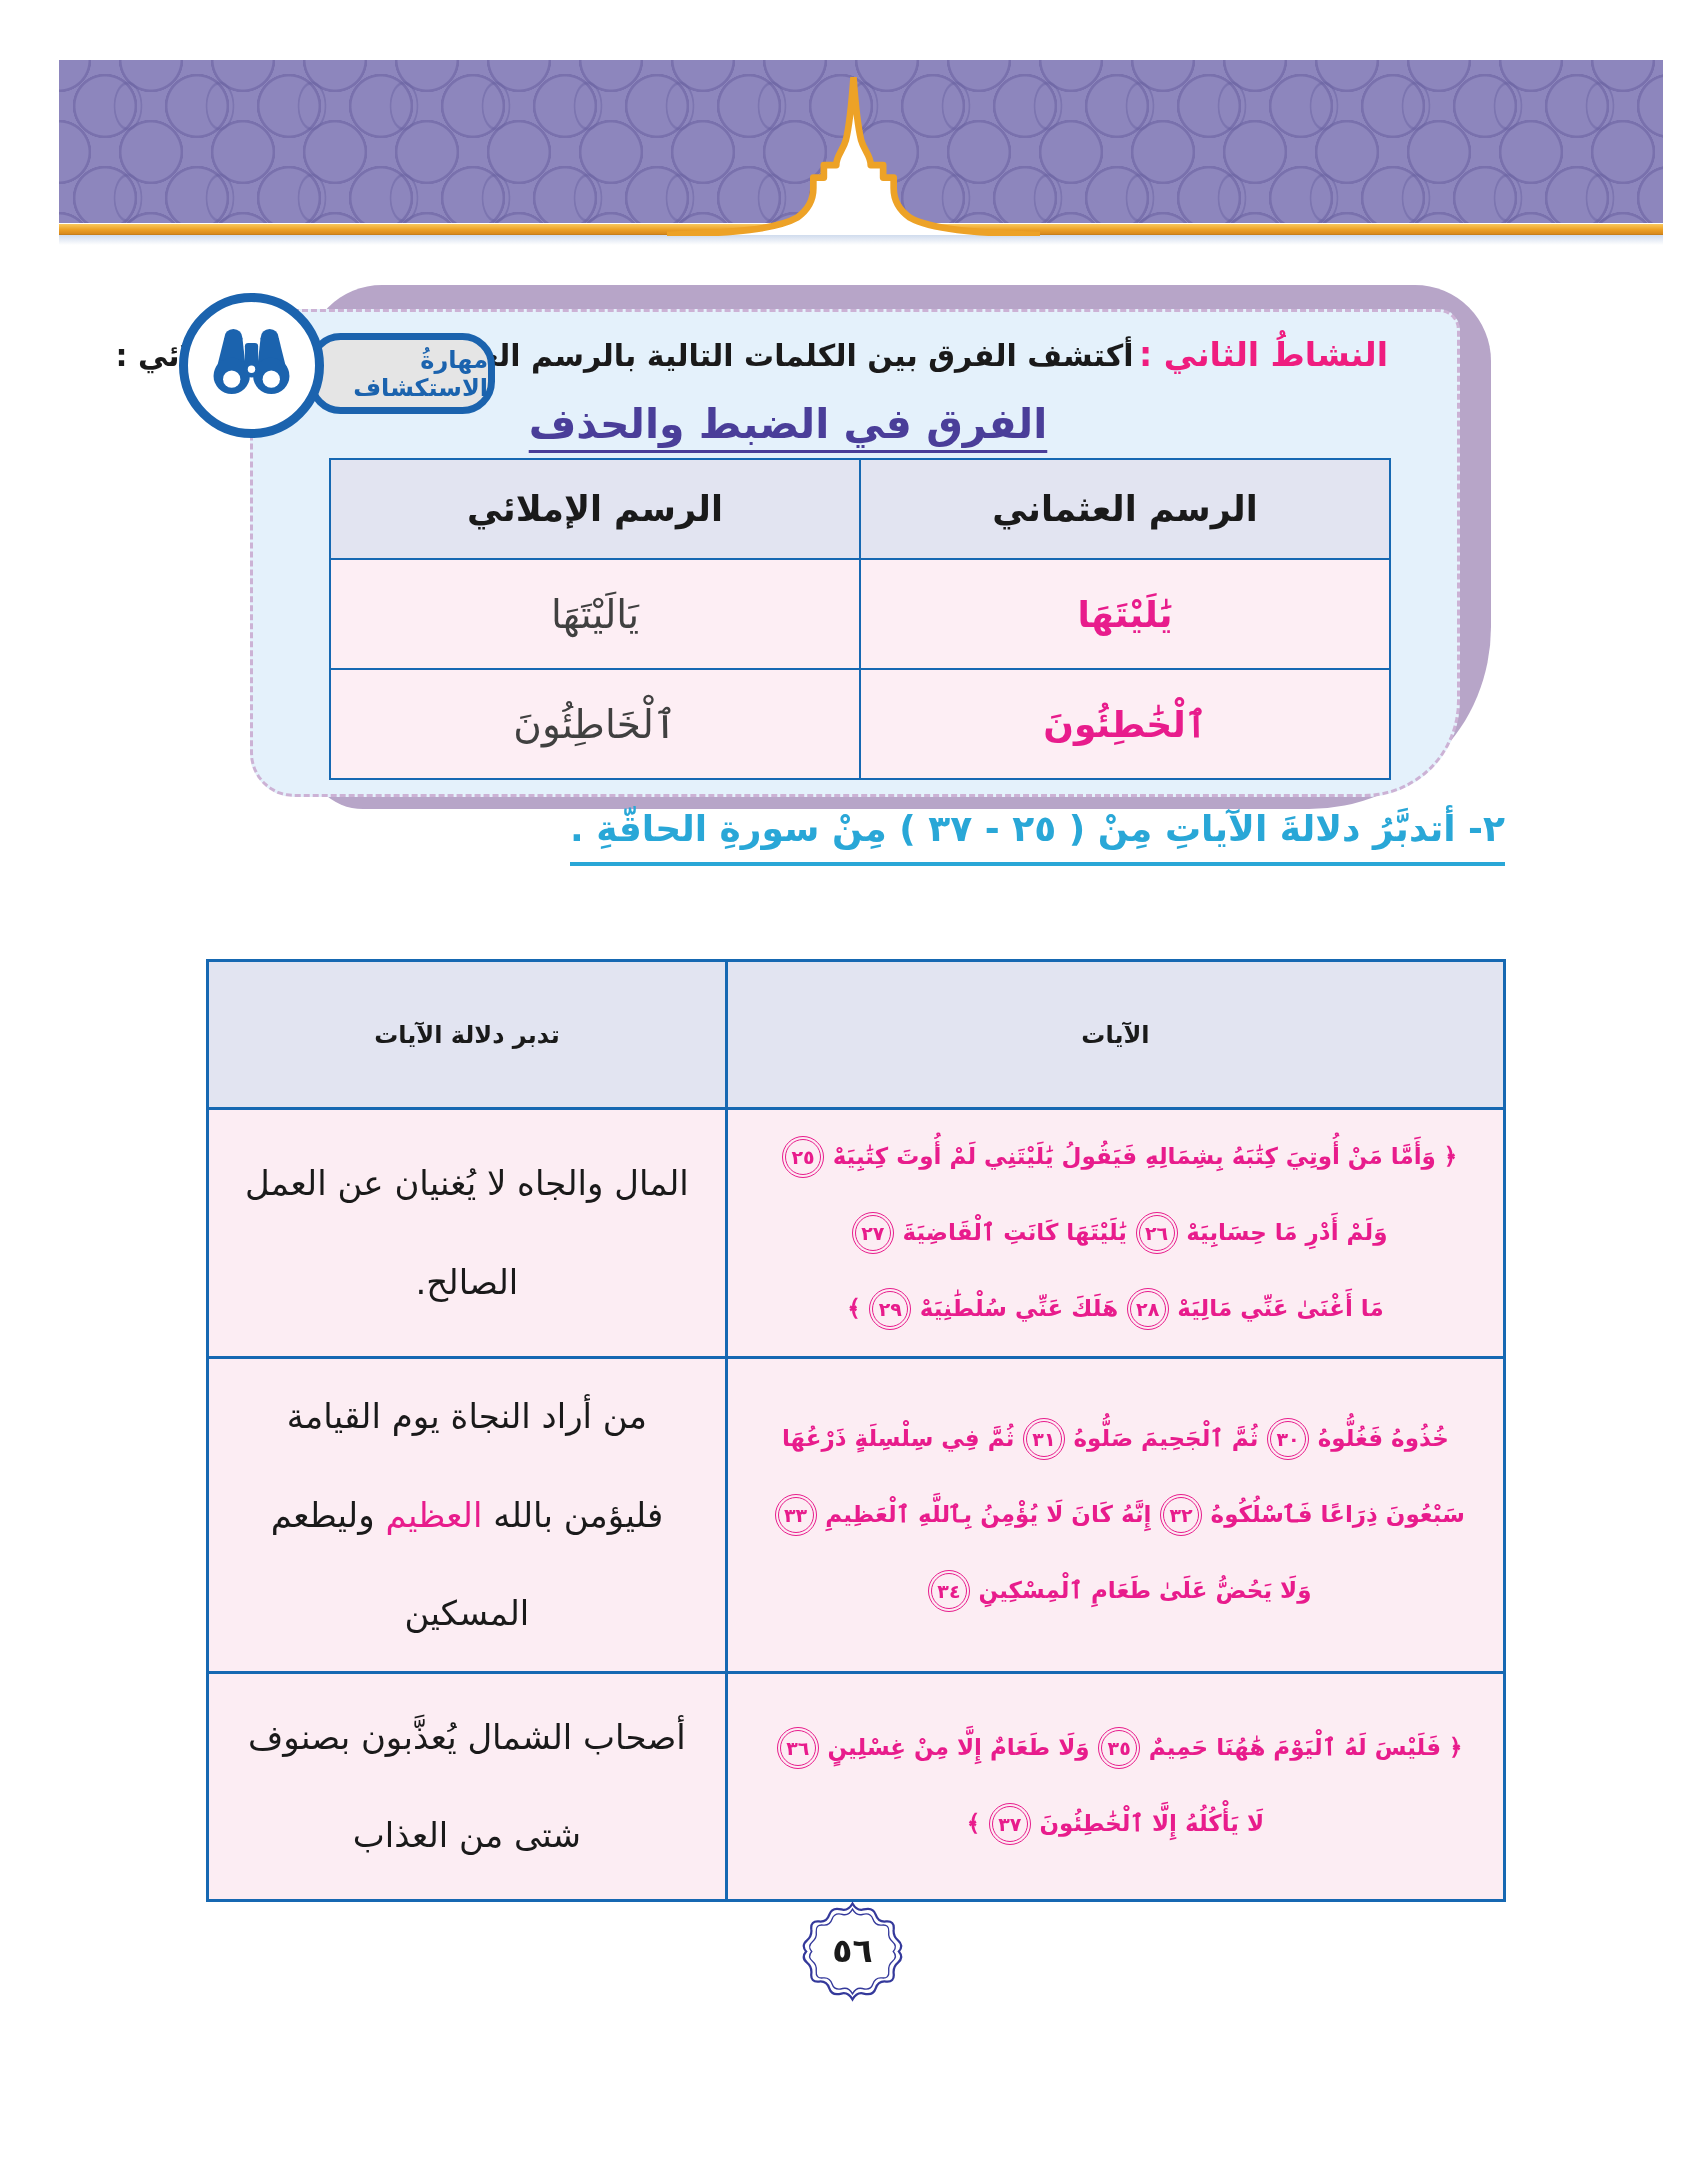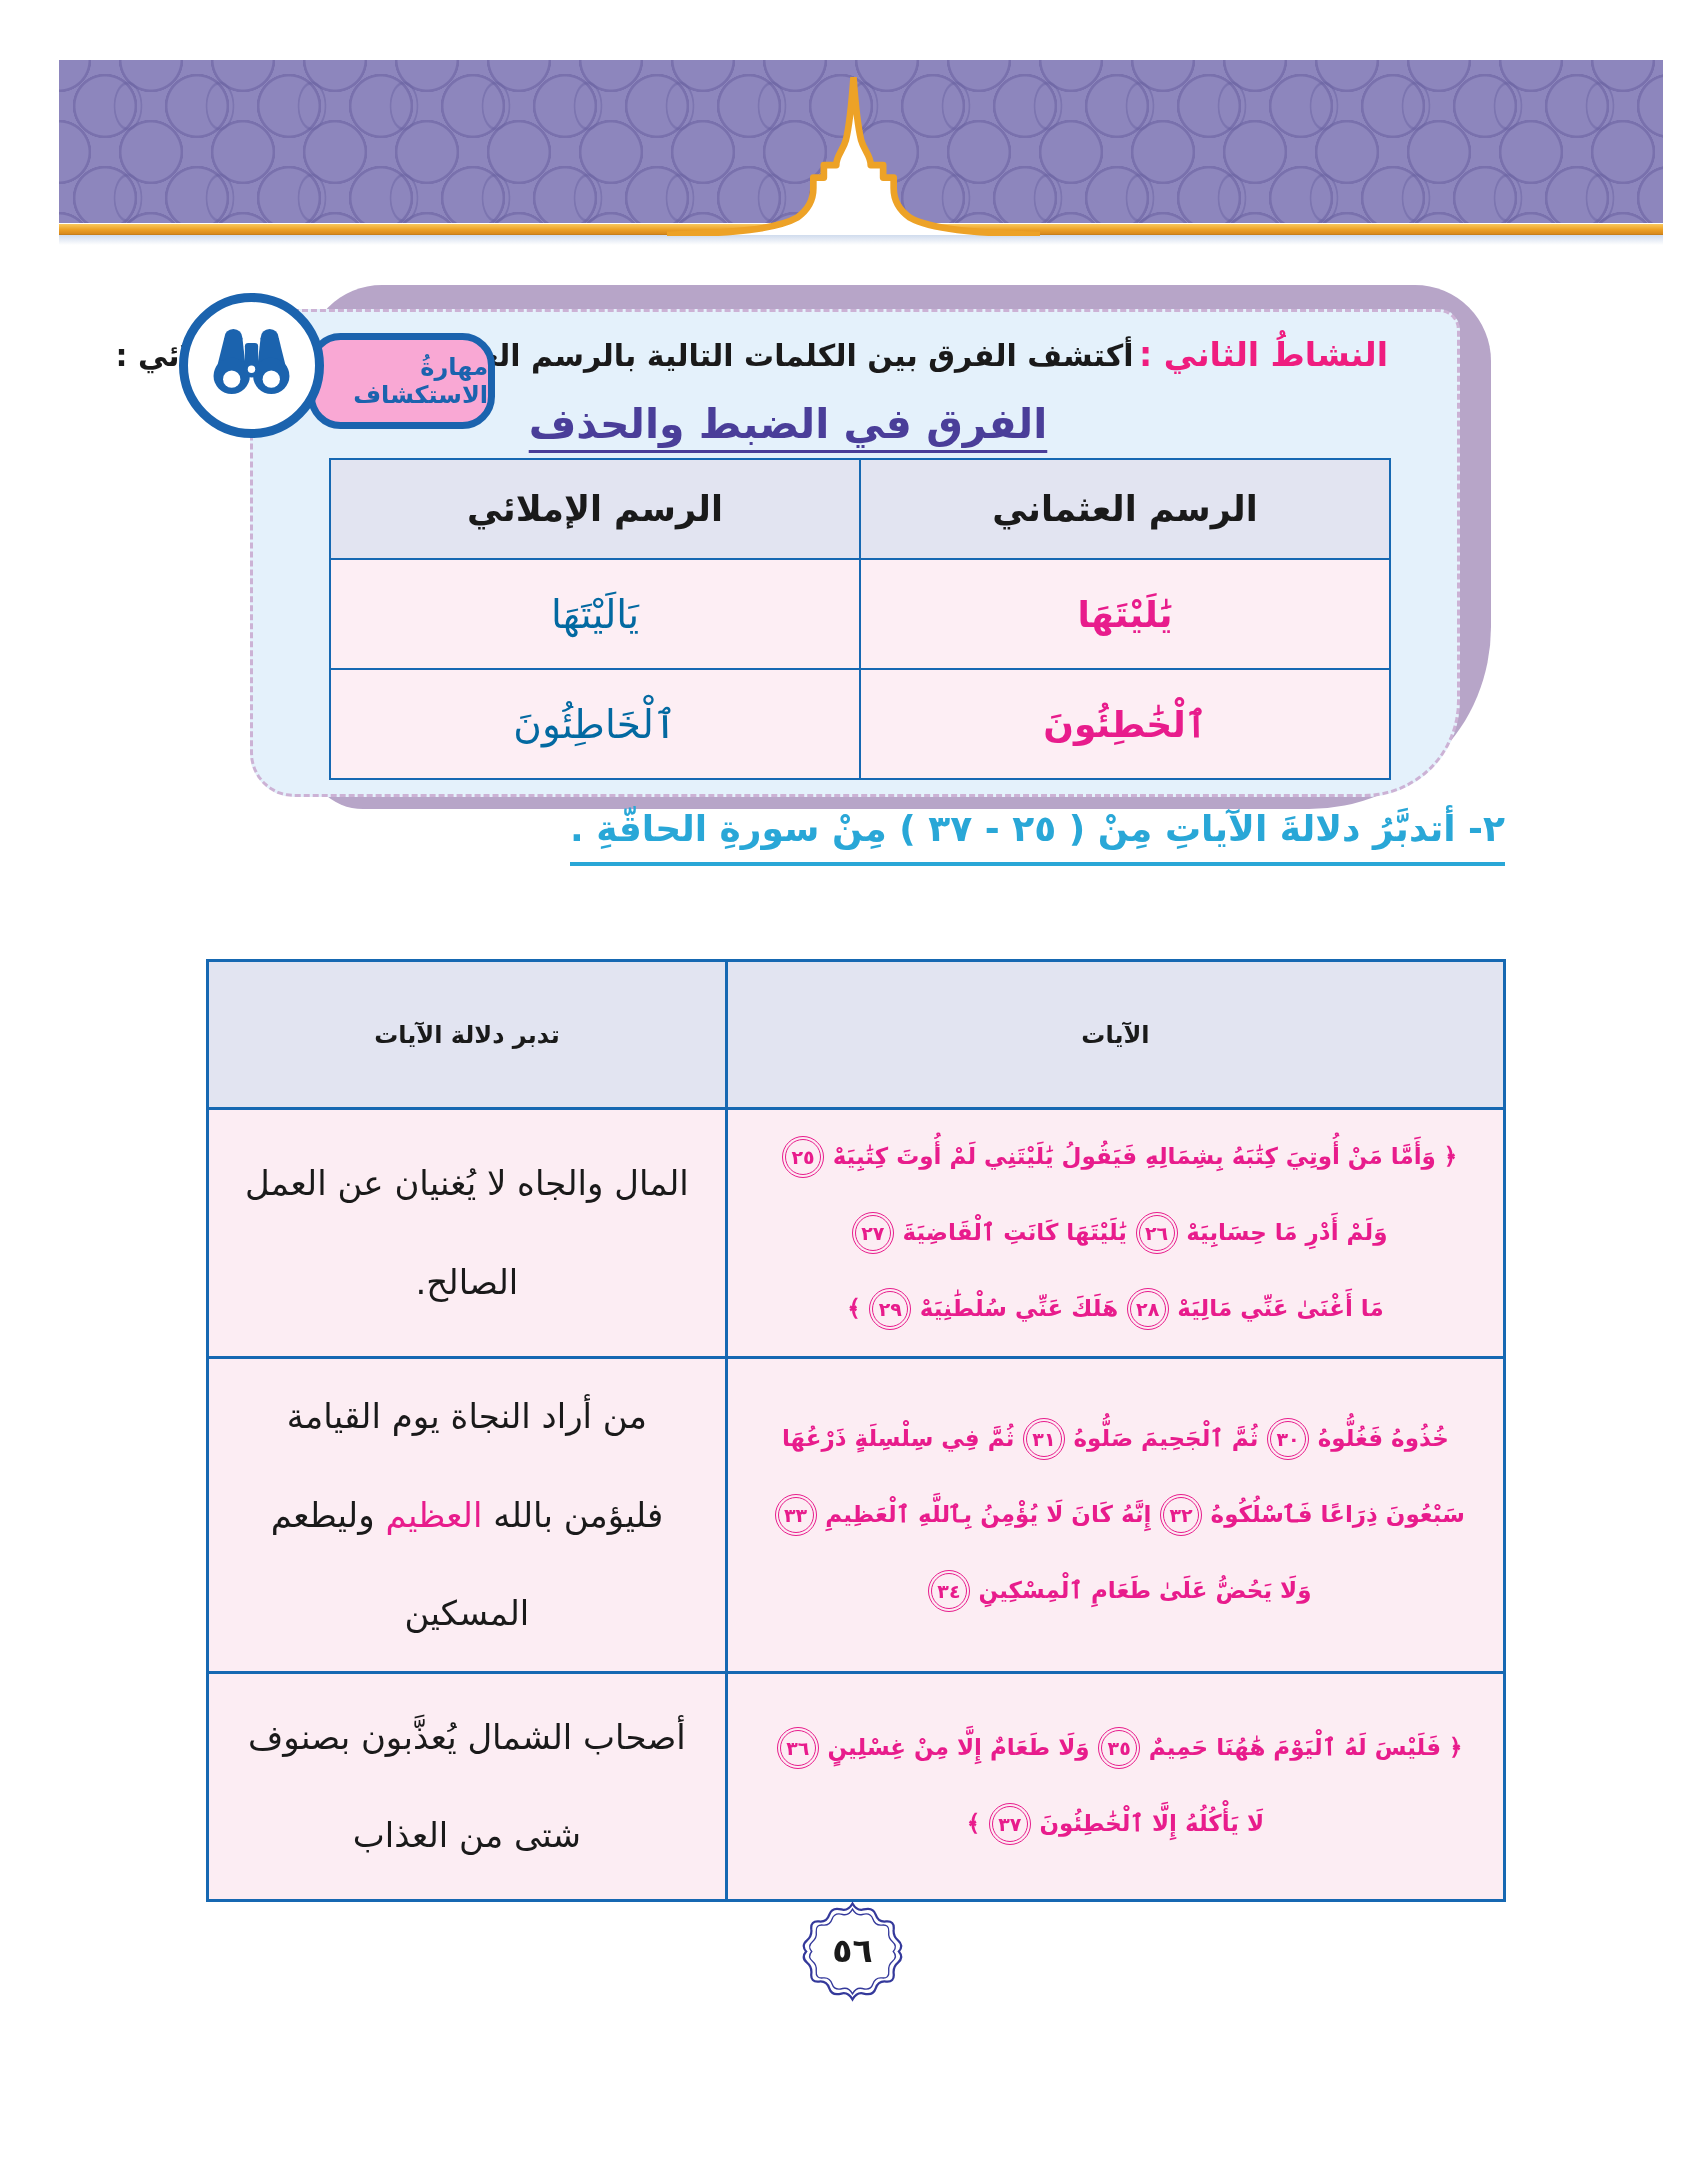--- a/index.html
+++ b/index.html
@@ -22,36 +22,36 @@
   .arch{position:absolute;left:calc(50% - 186px);top:77px;width:373px;height:159px;}
 
   
   .mauve{position:absolute;left:306px;top:285px;width:1185px;height:524px;
         background:#b7a5c8;border-radius:76px 76px 182px 57px;}
   .bluebox{position:absolute;left:250px;top:309px;width:1210px;height:488px;box-sizing:border-box;
         background:#e4f1fb;border:3.8px dashed #ccb2d5;border-radius:25px 21px 96px 44px;}
   .badge-circle{position:absolute;left:179px;top:293px;width:145px;height:145px;box-sizing:border-box;
         background:#fff;border:9.6px solid #1b63ae;border-radius:50%;z-index:5;
         display:flex;align-items:center;justify-content:center;}
-  .badge-pill{position:absolute;left:308px;top:333px;width:187px;height:96px;box-sizing:border-box;
-        background:#f9a8d4;border:7.6px solid #1b63ae;border-radius:32.5px;z-index:4;
+  .badge-pill{position:absolute;left:308px;top:333px;width:187px;height:81px;box-sizing:border-box;
+        background:#e5e5e5;border:7.6px solid #1b63ae;border-radius:32.5px;z-index:4;
         display:flex;align-items:center;justify-content:center;
         color:#1b63ae;font-weight:bold;font-size:24px;}
   .act-title{position:absolute;top:23px;right:69px;white-space:nowrap;z-index:3;font-weight:bold;}
   .act-label{color:#ef1d7f;font-size:33px;}
   .act-instr{color:#1a1a1a;font-size:30px;}
   .act-answer{position:absolute;top:88px;left:0;right:134px;text-align:center;
         color:#4a3e99;font-size:41px;font-weight:bold;
         text-decoration:underline;text-decoration-thickness:2.9px;text-underline-offset:11.5px;}
   .wtable{position:absolute;left:76px;top:146px;width:1062px;border-collapse:collapse;}
   .wtable td,.wtable th{border:2.9px solid #1668b2;text-align:center;vertical-align:middle;}
   .wtable th{background:#e2e4f1;height:96px;font-size:35px;color:#1a1a1a;}
   .wtable td{background:#fdeef4;height:106px;}
   .w-uthmani{color:#e81c8c;font-size:36px;font-weight:bold;}
-  .w-imlai{color:#0369a1;font-size:39px;}
+  .w-imlai{color:#404040;font-size:39px;}
 
   
   .item2{position:absolute;top:808px;right:200px;color:#29a7d7;font-weight:bold;font-size:36px;
         border-bottom:4.8px solid #29a7d7;padding-bottom:13.4px;white-space:nowrap;}
   .teacher{position:absolute;left:282px;top:872px;color:#4c5aa7;font-weight:bold;font-size:46px;white-space:nowrap;}
 
   
   .mtable{position:absolute;left:206px;top:959px;width:1300px;border-collapse:collapse;table-layout:fixed;}
   .mtable th,.mtable td{border:3.8px solid #1668b2;text-align:center;vertical-align:middle;overflow:hidden;}
   .mtable th{background:#e2e4f1;height:143px;font-size:24px;color:#1a1a1a;}

